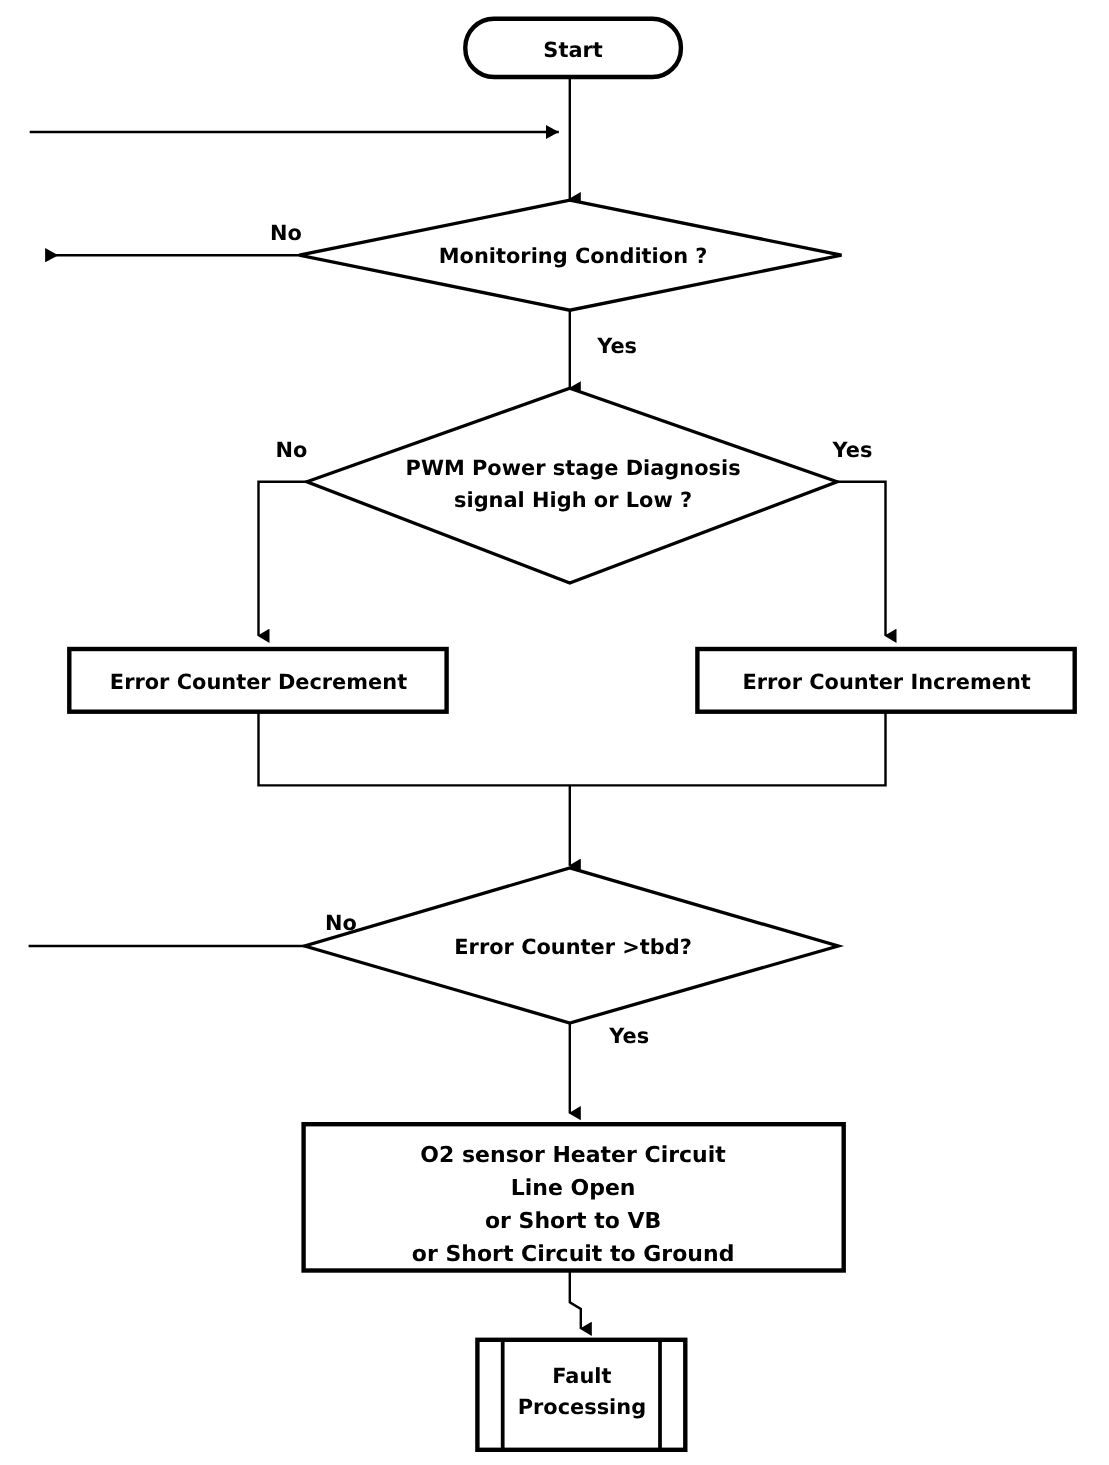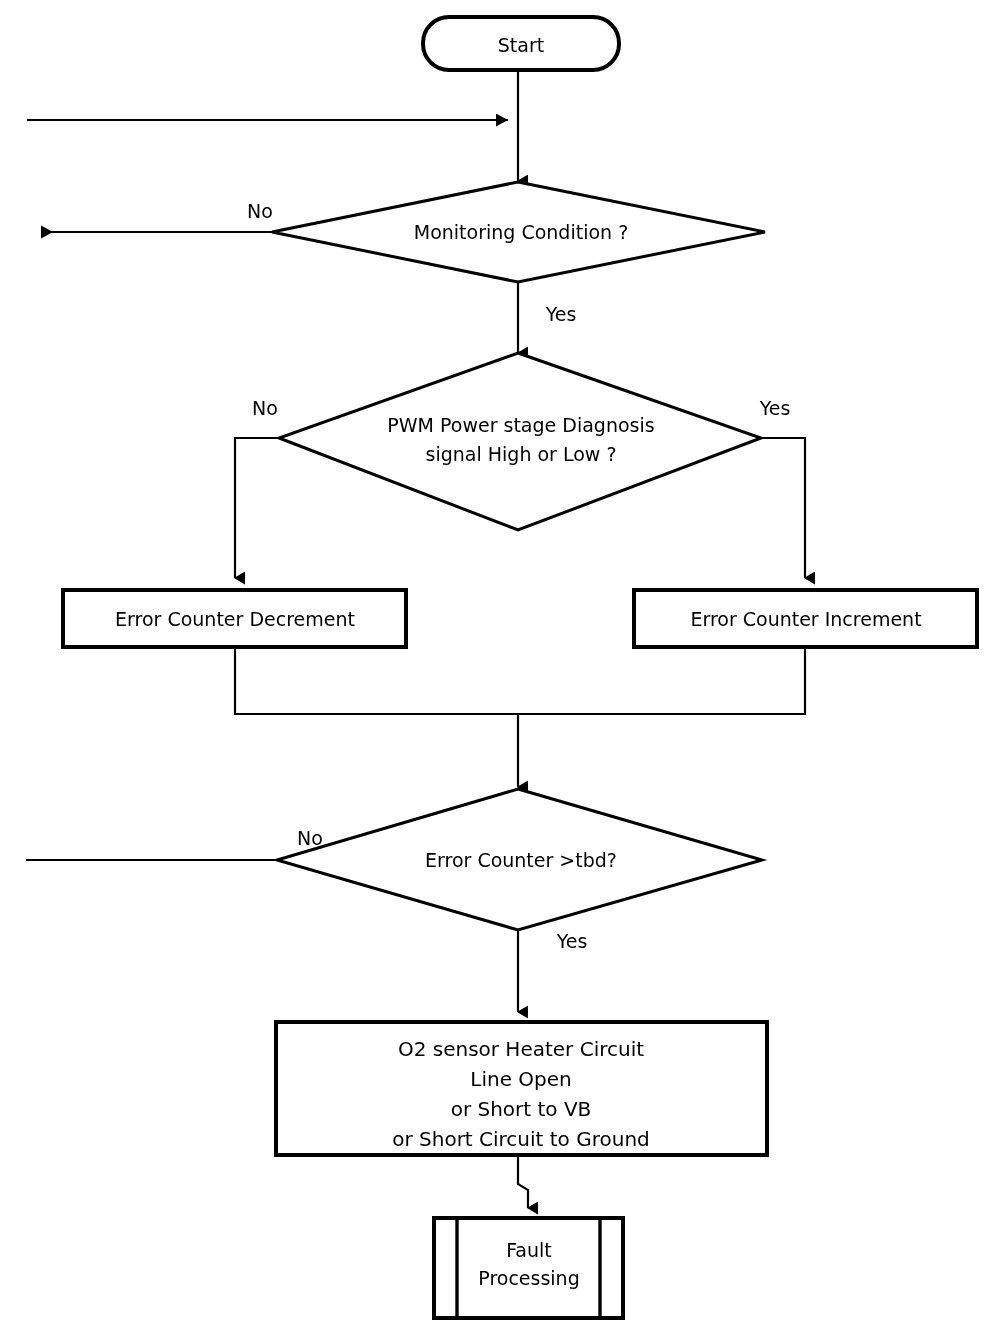--- a/index.html
+++ b/index.html
@@ -1,18 +1,18 @@
 <!DOCTYPE html>
 <html><head>
 <meta charset="utf-8">
 <style>
   html,body{margin:0;padding:0;background:#ffffff;}
   body{width:1008px;height:1332px;overflow:hidden;
        font-family:"DejaVu Sans","Liberation Sans",sans-serif;}
-  #flow-root{position:relative;width:1008px;height:1332px;}
+  #flow-root{position:relative;width:1008px;height:1332px;font-weight:bold;}
   svg#flow-svg{position:absolute;left:0;top:0;width:1008px;height:1332px;}
   .lbl{font-family:"DejaVu Sans","Liberation Sans",sans-serif;
        font-size:19px;fill:#000;}
   .node-text{font-family:"DejaVu Sans","Liberation Sans",sans-serif;
        font-size:19px;fill:#000;}
   .node-text-big{font-size:20px;}
   .shape{fill:#ffffff;stroke:#000000;}
   .thin{fill:none;stroke:#000000;stroke-width:2.2;}
   .thick{fill:none;stroke:#000000;stroke-width:3.4;}
 </style>

